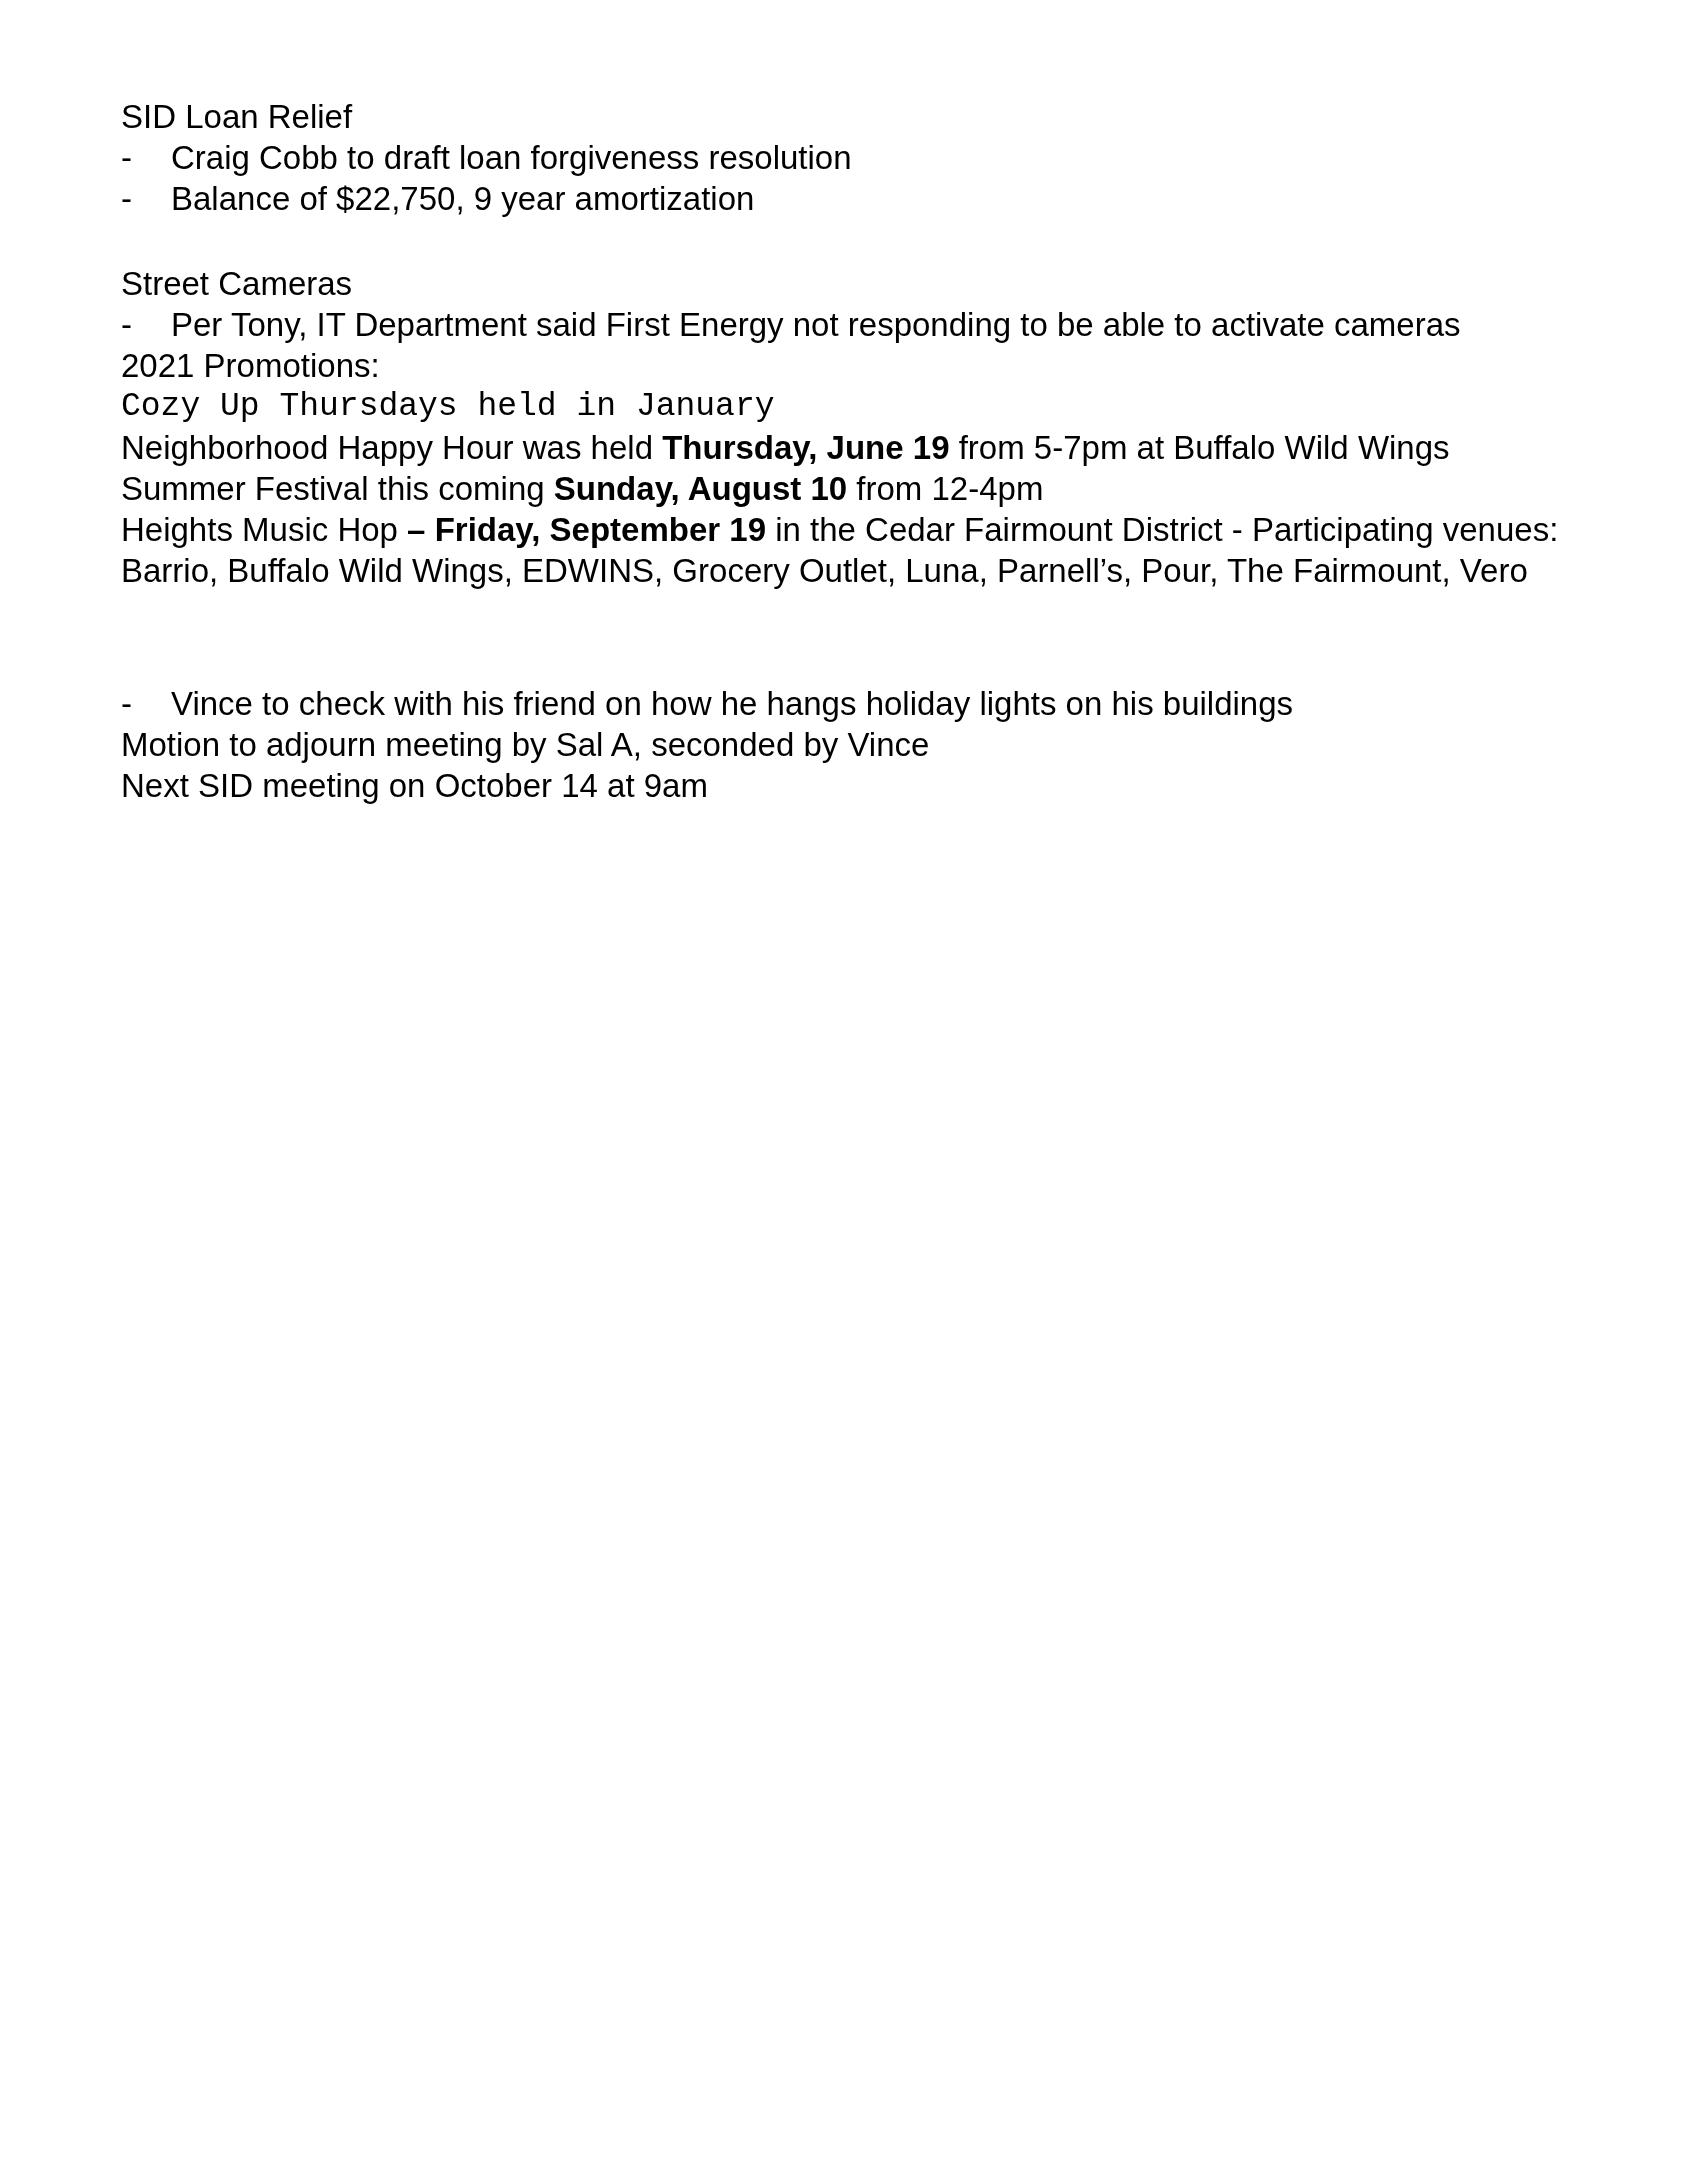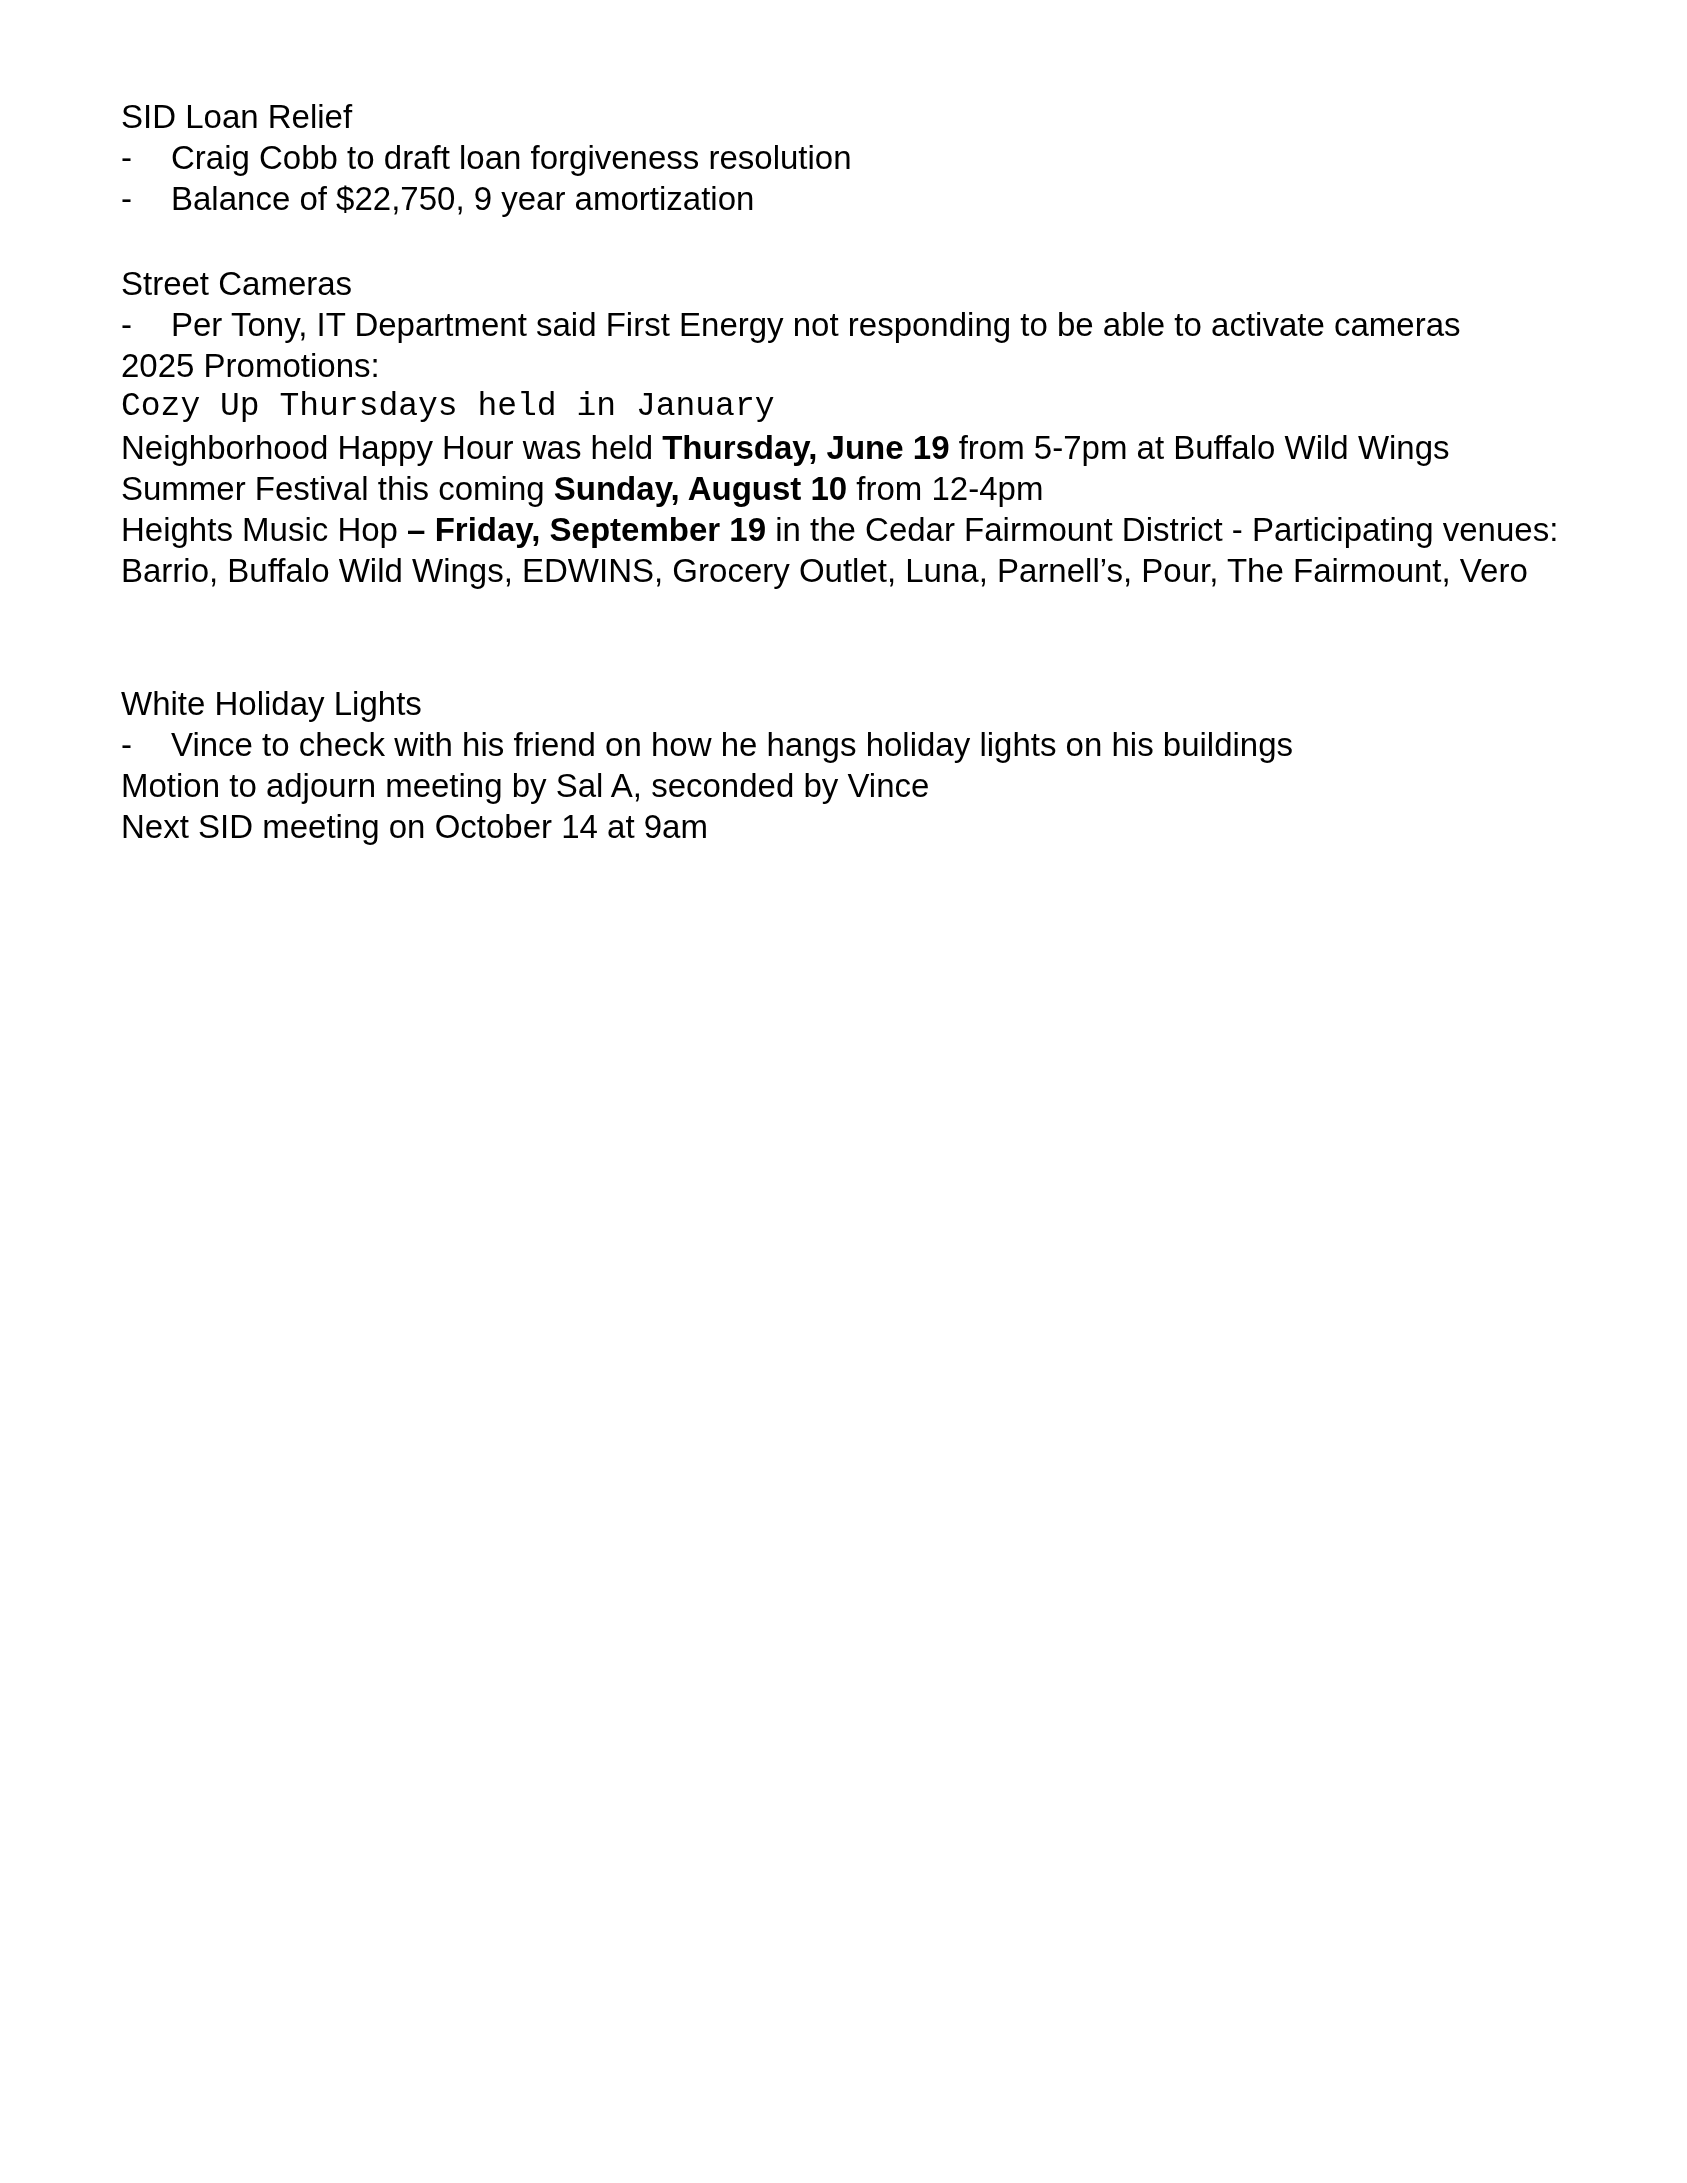--- a/index.html
+++ b/index.html
@@ -54,32 +54,31 @@
   </div>
 
   <div class="block b-street">
     <p class="line">Street Cameras</p>
     <div class="bullet line">
       <span class="marker">-</span>
       <span class="btext">Per Tony, IT Department said First Energy not responding to be able to activate cameras</span>
     </div>
   </div>
 
-  <p class="block b-promos line">2025 Promotions:</p>
+  <p class="block b-promos line">2021 Promotions:</p>
 
   <p class="block b-cozy line">Cozy Up Thursdays held in January</p>
 
   <p class="block b-happy line"><span>Neighborhood Happy Hour was held </span><span class="bold">Thursday, June 19</span><span> from 5-7pm at Buffalo Wild Wings</span></p>
 
   <p class="block b-summer line"><span>Summer Festival this coming </span><span class="bold">Sunday, August 10</span><span> from 12-4pm</span></p>
 
   <p class="block b-musichop line"><span>Heights Music Hop </span><span class="bold">– Friday, September 19</span><span> in the Cedar Fairmount District - Participating venues: Barrio, Buffalo Wild Wings, EDWINS, Grocery Outlet, Luna, Parnell’s, Pour, The Fairmount, Vero</span></p>
 
   <div class="block b-holiday">
-    <p class="line">White Holiday Lights</p>
     <div class="bullet line">
       <span class="marker">-</span>
       <span class="btext">Vince to check with his friend on how he hangs holiday lights on his buildings</span>
     </div>
   </div>
 
   <p class="block b-adjourn line">Motion to adjourn meeting by Sal A, seconded by Vince</p>
 
   <p class="block b-nextmtg line">Next SID meeting on October 14 at 9am</p>
 

